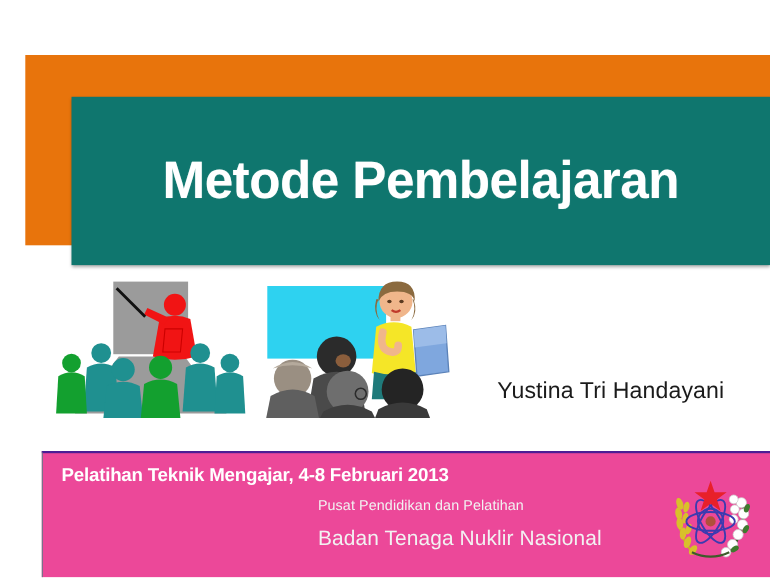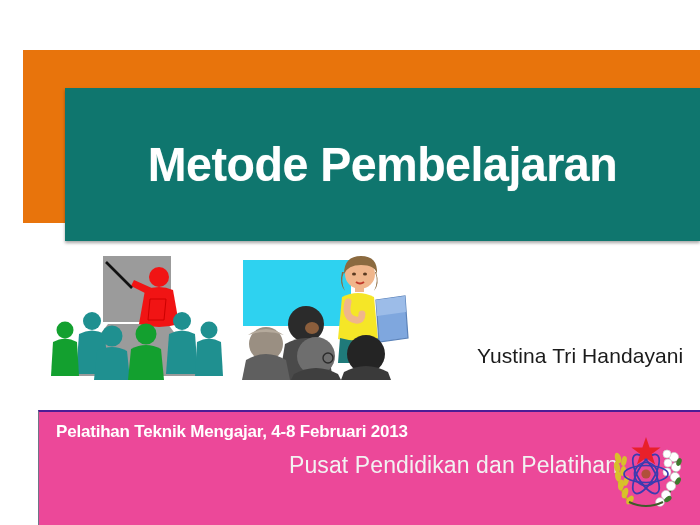--- a/index.html
+++ b/index.html
@@ -73,21 +73,21 @@
   }
   .art-meeting {
     position: absolute;
     left: 238px;
     top: 4px;
     width: 178px;
     height: 128px;
   }
   .author-name {
     position: absolute;
-    left: 477px;
+    left: 452px;
     top: 344px;
     font-size: 21px;
     color: #1b1b1b;
     letter-spacing: 0.1px;
     white-space: nowrap;
   }
 
   
   .footer-bar {
     position: absolute;
@@ -108,21 +108,21 @@
     font-weight: bold;
     font-size: 17px;
     letter-spacing: -0.2px;
     white-space: nowrap;
   }
   .footer-line2 {
     position: absolute;
     left: 250px;
     top: 40px;
     color: #f2f2f2;
-    font-size: 23px;
+    font-size: 13px;
     letter-spacing: 0.1px;
     white-space: nowrap;
   }
   .footer-line3 {
     position: absolute;
     left: 250px;
     top: 67px;
     color: #f2f2f2;
     font-size: 19px;
     letter-spacing: 0.1px;
@@ -243,20 +243,21 @@
       </svg>
     </div>
 
   </div>
 
   <div class="author-name">Yustina Tri Handayani</div>
 
   <div class="footer-bar">
     <div class="footer-line1">Pelatihan Teknik Mengajar, 4-8 Februari 2013</div>
     <div class="footer-line2">Pusat Pendidikan dan Pelatihan</div>
+    <div class="footer-line3">Badan Tenaga Nuklir Nasional</div>
 
     <div class="logo">
       <svg viewBox="0 0 82 82" width="82" height="82" aria-hidden="true">
 
         <g stroke="#C9B021" stroke-width="2" fill="none">
           <path d="M26 74 Q9 55 12 28"></path>
         </g>
         <g fill="#D8C02B">
           <ellipse cx="13" cy="28" rx="3" ry="5.5" transform="rotate(-18 13 28)"></ellipse>
           <ellipse cx="12" cy="37" rx="3" ry="5.5" transform="rotate(-12 12 37)"></ellipse>

